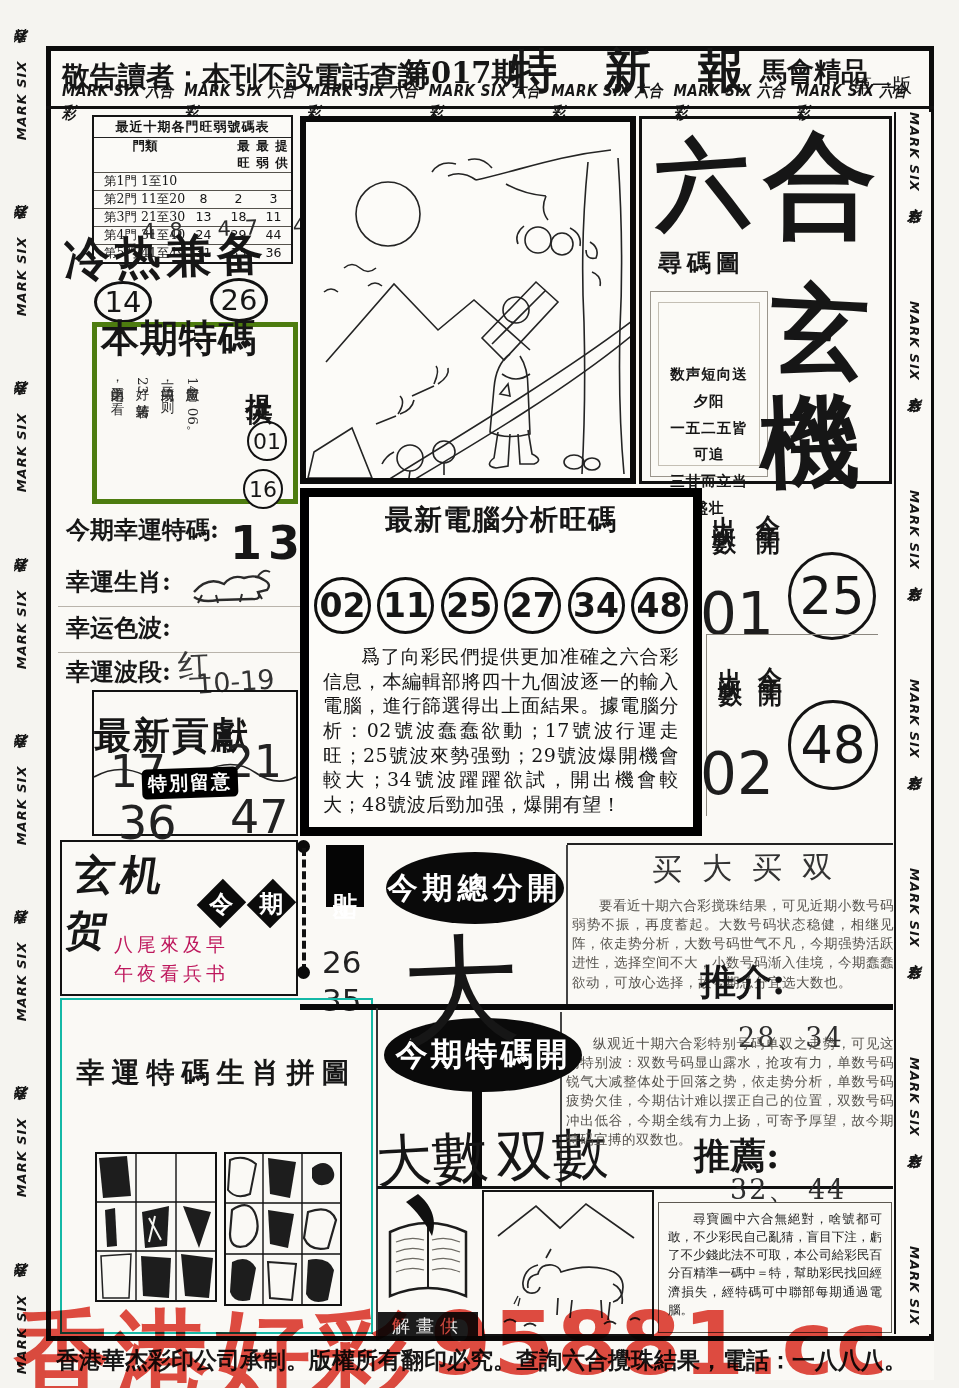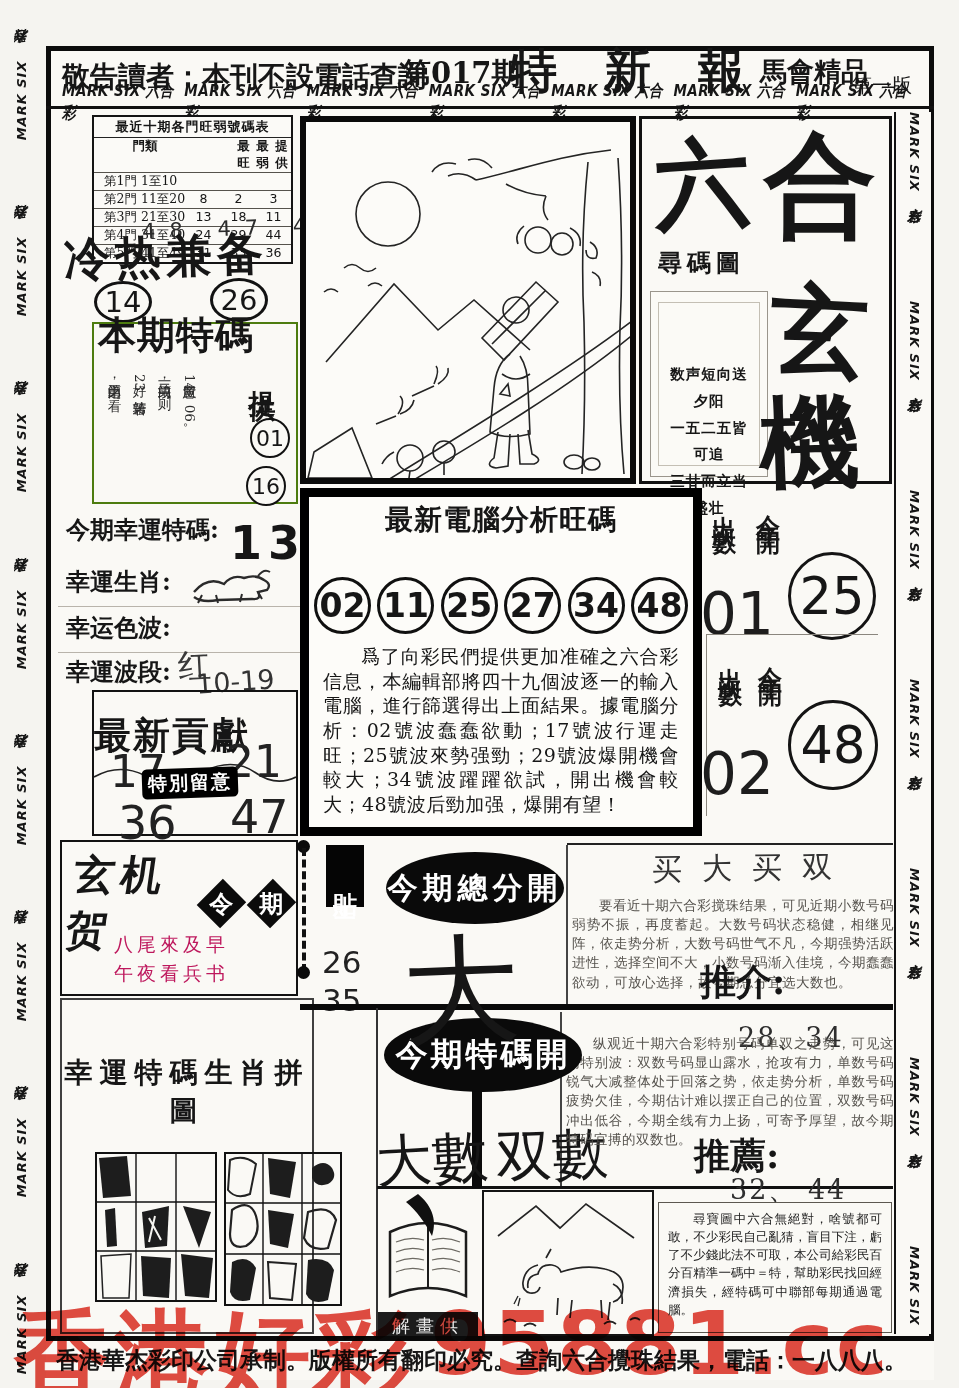--- a/index.html
+++ b/index.html
@@ -35,21 +35,21 @@
   .hc-cell { flex:1; text-align:center; font-family:"DejaVu Sans",sans-serif; font-size:12.5px; }
   .hc-hand { left:142px; top:216px; font-size:21px; letter-spacing:14px; font-family:"DejaVu Sans",sans-serif; color:#2c2c2c; transform:rotate(-2deg); }
 
   .motto { left:64px; top:226px; font-size:46px; font-weight:900; letter-spacing:5px; transform:rotate(-2deg); }
 
   .circ { position:absolute; border:3px solid #121212; border-radius:50%; display:flex; align-items:center; justify-content:center; font-family:"DejaVu Sans",sans-serif; background:#faf9f5; }
   .c14 { left:94px; top:281px; width:58px; height:42px; font-size:29px; }
   .c26 { left:210px; top:278px; width:58px; height:44px; font-size:29px; }
 
   
-  .spec { left:92px; top:322px; width:206px; height:182px; border:2px solid #4d7c0f; }
+  .spec { left:92px; top:322px; width:206px; height:182px; border:5px solid #4d7c0f; }
   .spec-title { position:absolute; left:4px; top:-14px; font-size:38px; font-weight:900; letter-spacing:1px; background:transparent; }
   .spec-provide { position:absolute; right:16px; top:44px; writing-mode:vertical-rl; font-size:27px; font-weight:700; letter-spacing:7px; }
   .spec-notes { position:absolute; left:12px; top:50px; height:126px; display:flex; flex-direction:row-reverse; gap:7px; }
   .spec-notes div { writing-mode:vertical-rl; font-size:13.5px; color:#2b2b2b; }
   .c07 { right:6px; top:94px; width:40px; height:40px; font-size:22px; position:absolute; border:2.5px solid #111; border-radius:50%; display:flex; align-items:center; justify-content:center; }
   .c16 { right:10px; top:142px; width:40px; height:40px; font-size:22px; position:absolute; border:2.5px solid #111; border-radius:50%; display:flex; align-items:center; justify-content:center; background:#faf9f5; z-index:3; }
 
   
   .lk-label { font-size:24px; font-weight:700; }
   .lk-line { height:1px; background:#b9b4ab; }
@@ -72,21 +72,21 @@
   .my-poem { position:absolute; left:52px; top:88px; font-size:19px; color:#be185d; letter-spacing:4px; line-height:1.5; }
 
   
   .tip-dash { left:302px; top:848px; height:124px; border-left:4px dashed #111; }
   .tip-dot { width:13px; height:13px; background:#0a0a0a; border-radius:50%; }
   .tip-box { left:326px; top:845px; width:38px; height:62px; background:#050505; color:#fff; display:flex; align-items:center; justify-content:center; }
   .tip-box span { writing-mode:vertical-rl; font-size:24px; font-weight:700; letter-spacing:4px; }
   .tip-num { font-family:"DejaVu Sans",sans-serif; font-size:31px; color:#222; }
 
   
-  .puzzle { left:60px; top:998px; width:254px; height:336px; border:2px solid #404040; }
+  .puzzle { left:60px; top:998px; width:313px; height:336px; border:2px solid #14b8a6; }
   .pz-title { position:absolute; left:0; top:54px; width:100%; text-align:center; font-size:28px; letter-spacing:7px; font-weight:600; }
 
   
   .illus { left:300px; top:116px; width:336px; height:368px; border:6px solid #0a0a0a; background:#fcfbf8; }
 
   
   .mast { left:639px; top:116px; width:253px; height:368px; border:3px solid #111; }
   .m-ch { position:absolute; font-weight:900; }
   .m-six { left:12px; top:2px; font-size:96px; transform:rotate(-4deg); }
   .m-he { left:122px; top:-8px; font-size:112px; }

